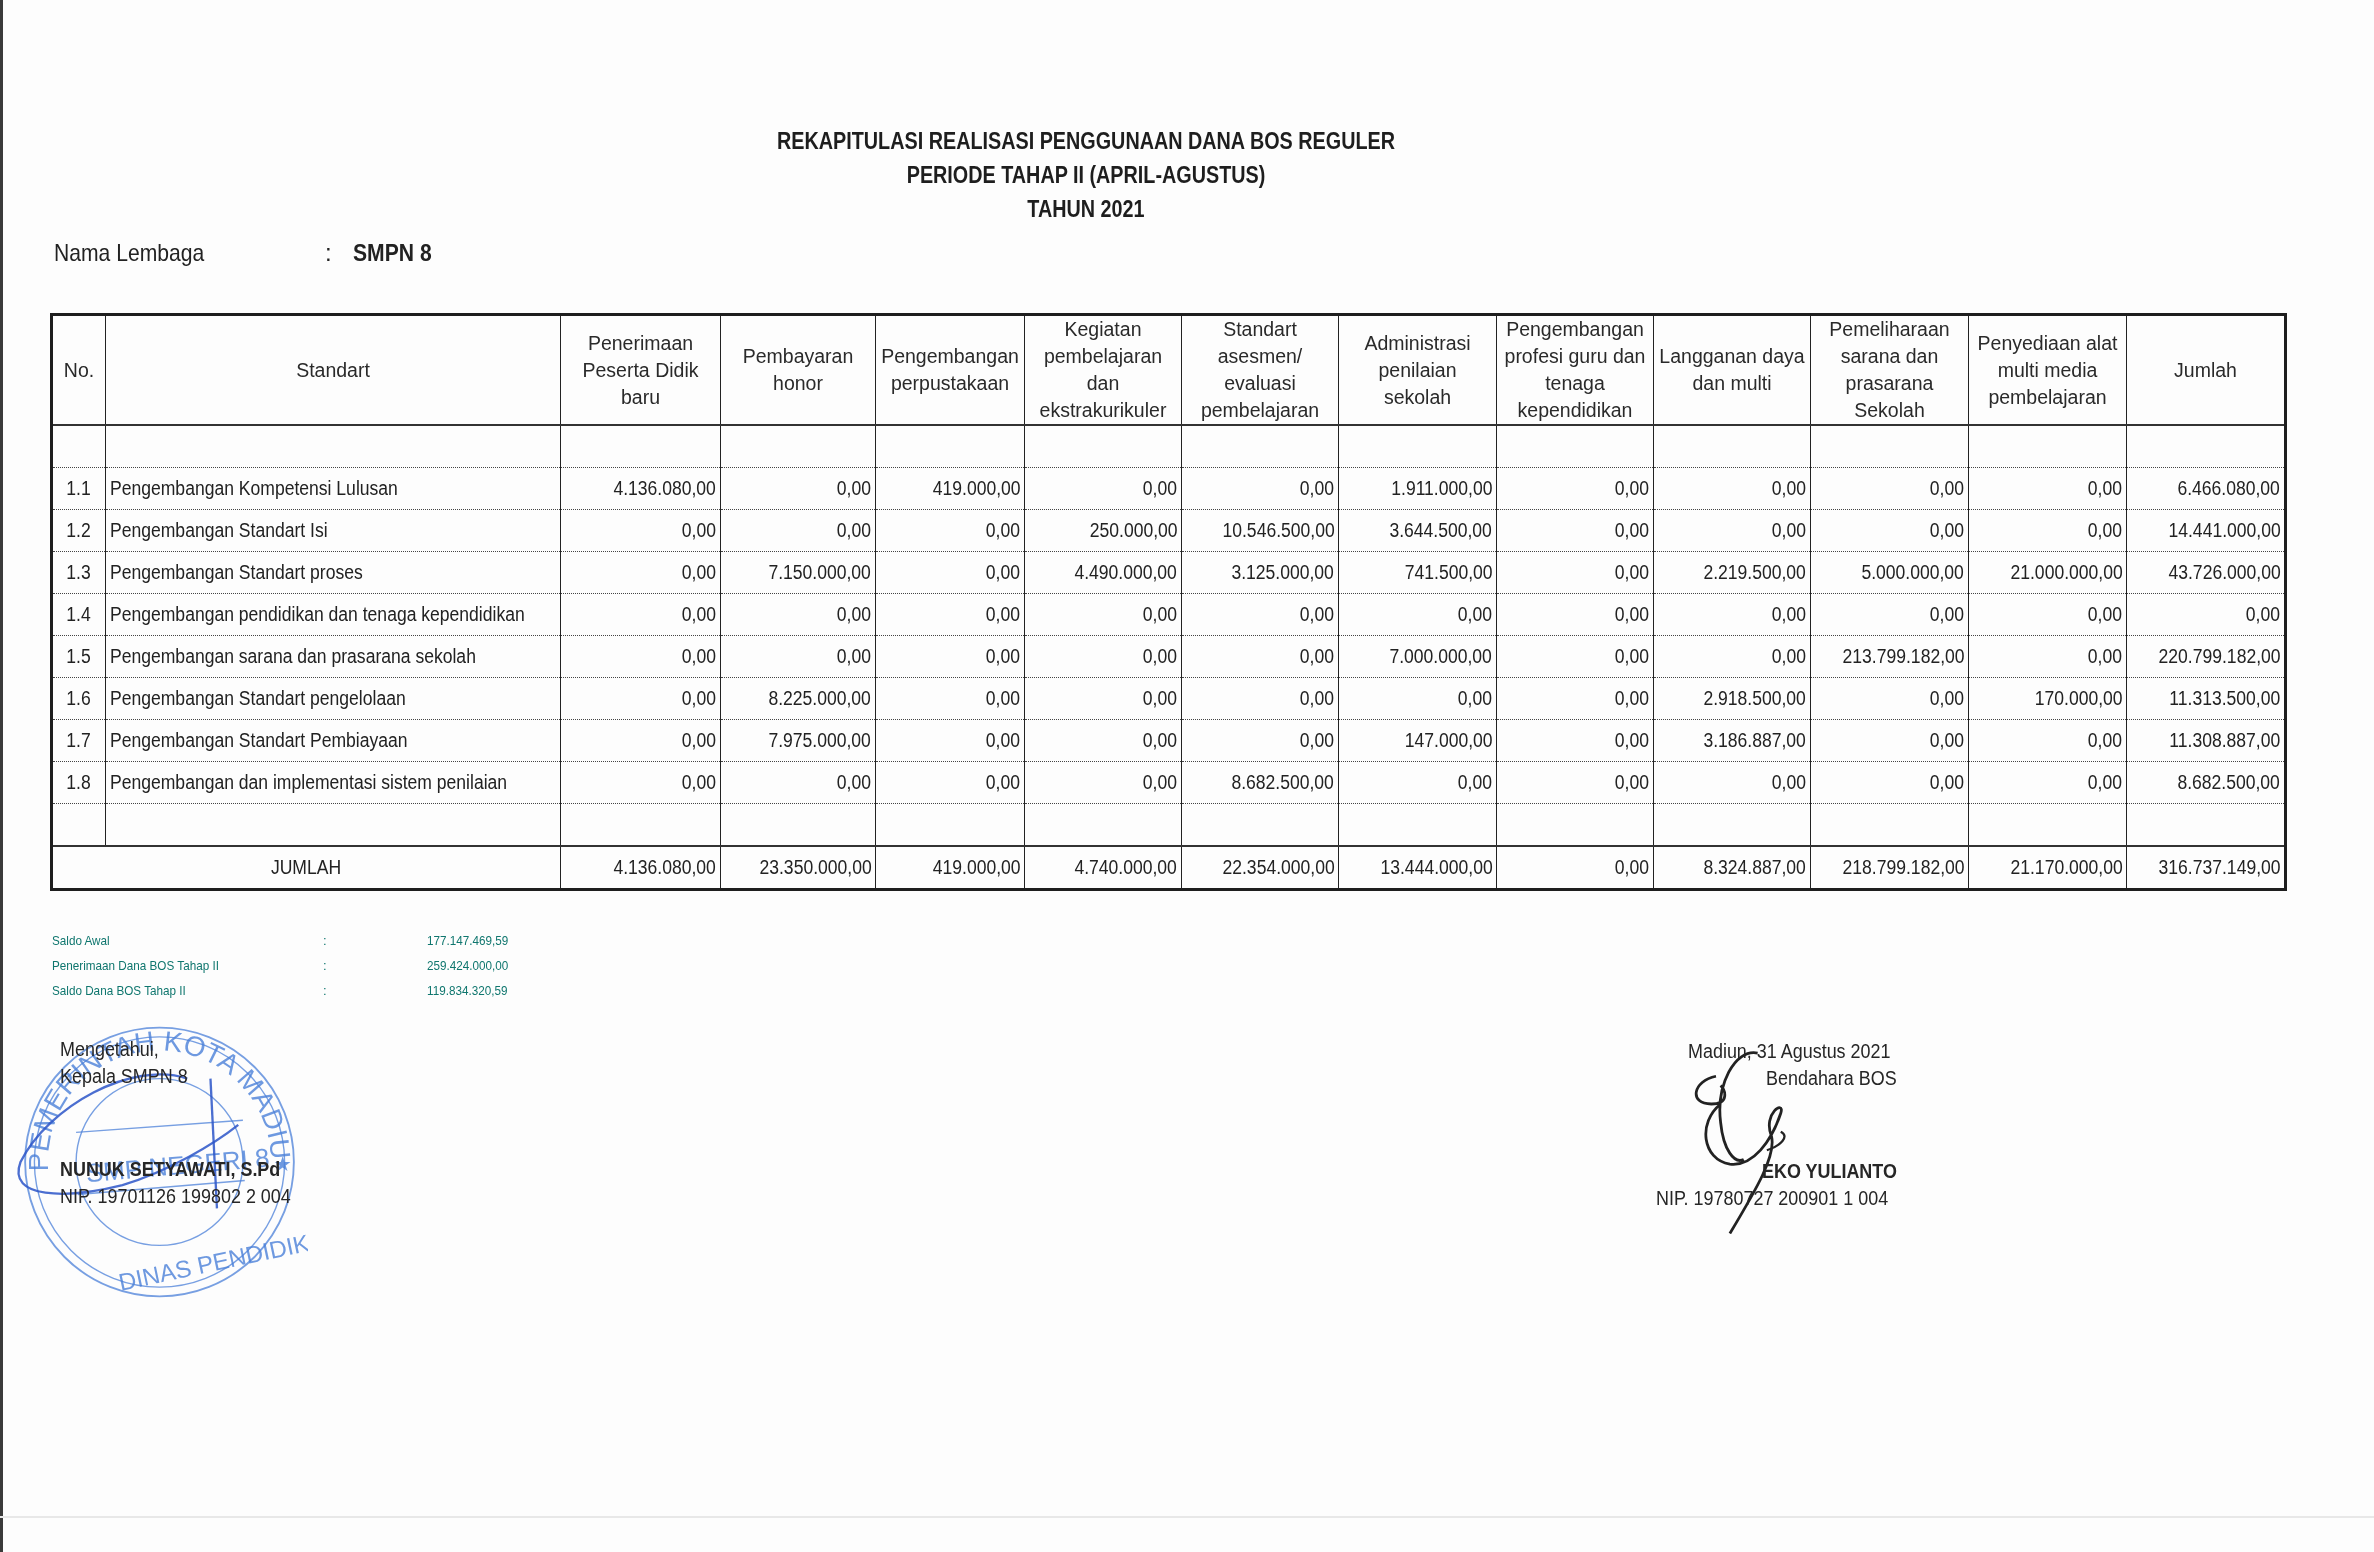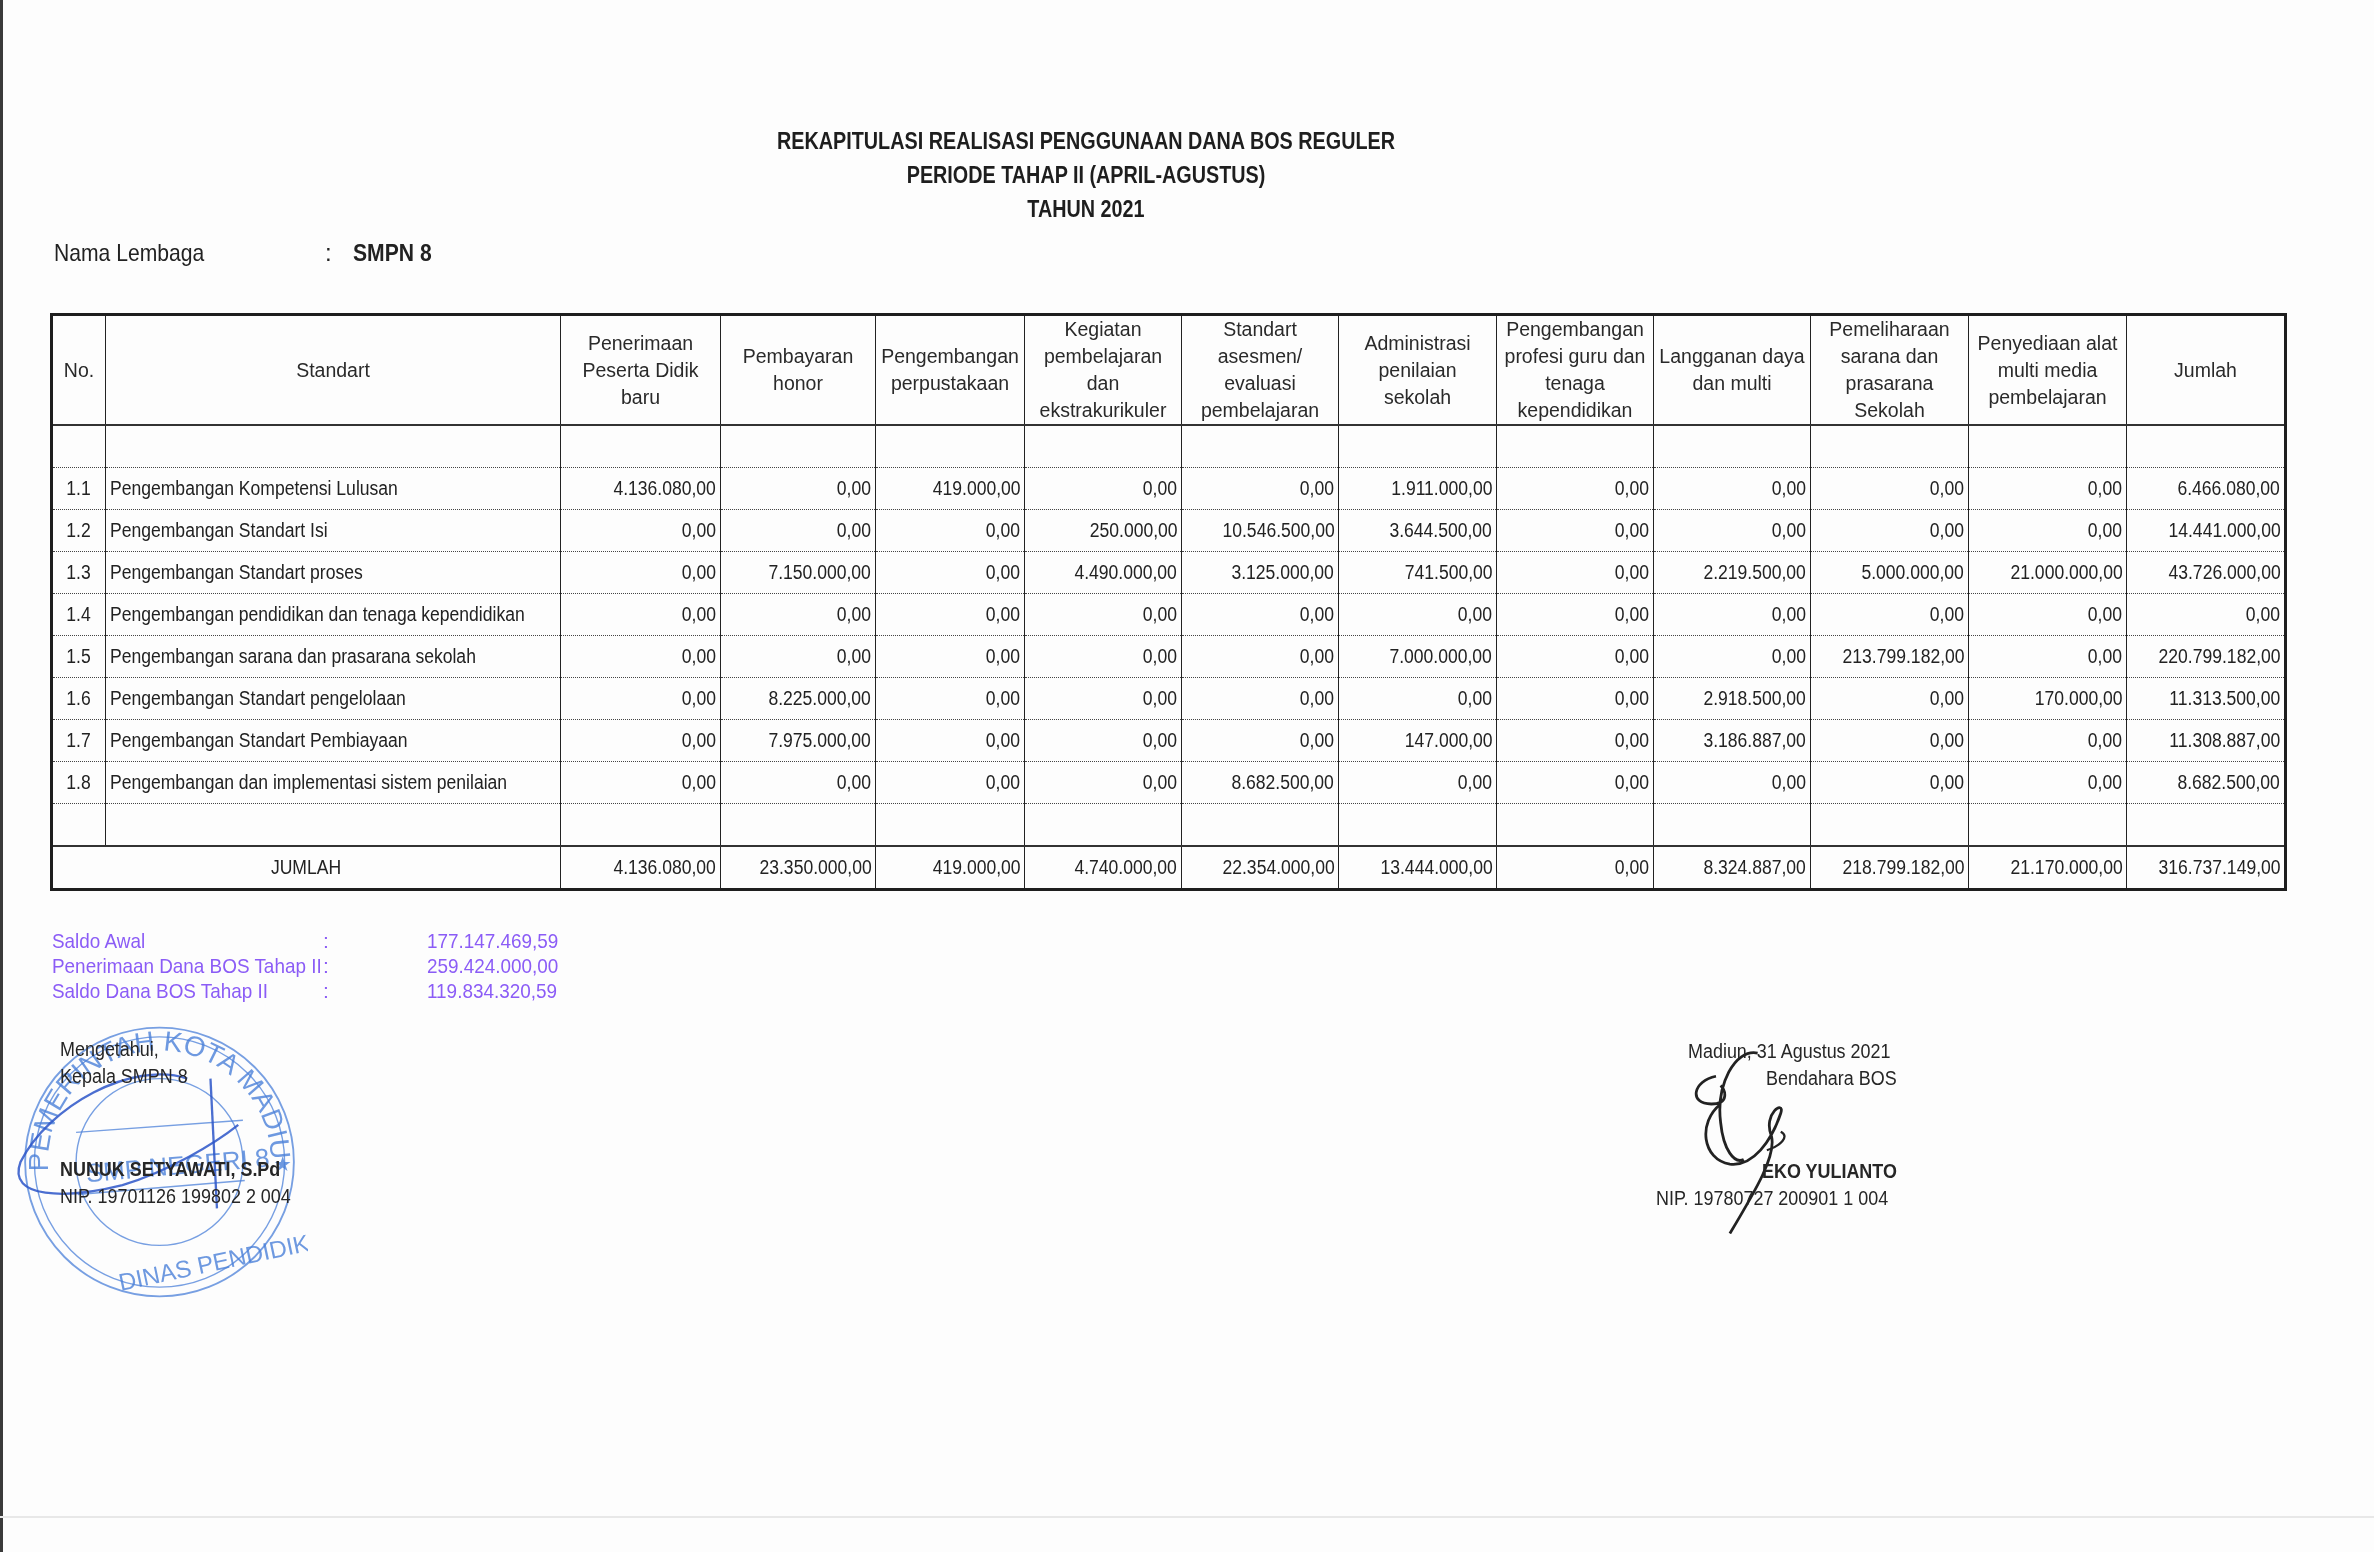--- a/index.html
+++ b/index.html
@@ -32,21 +32,21 @@
   table.rekap tr.spacer td { height: 41px; }
   table.rekap tr.total td { height: 41px; border-top: 2.8px solid #333; border-bottom: none; }
   td.num { text-align: right; padding-right: 2.8px; }
   td.no { text-align: center; }
   td.std { text-align: left; padding-left: 3.7px; }
   td.jumlah-label { text-align: center; }
   .cond { display: inline-block; transform: scaleX(0.9); transform-origin: right; }
   .cond-l { display: inline-block; transform: scaleX(0.9); transform-origin: left; }
   .cond-c { display: inline-block; transform: scaleX(0.9); transform-origin: center; }
 
-  .summary { position: absolute; left: 52px; top: 928px; font-size: 21px; line-height: 25px; color: #8b5cf6; }
+  .summary { position: absolute; left: 52px; top: 928px; font-size: 13px; line-height: 25px; color: #0f766e; }
   .summary .row { position: relative; height: 25px; width: 557px; }
   .summary .k { position: absolute; left: 0; transform: scaleX(0.9); transform-origin: left; white-space: nowrap; }
   .summary .c { position: absolute; left: 271px; }
   .summary .v { position: absolute; left: 375px; transform: scaleX(0.9); transform-origin: left; white-space: nowrap; }
 
   .sign { position: absolute; font-size: 19.5px; line-height: 27px; color: #262626; white-space: nowrap; }
   .sign .name { font-weight: bold; }
   .sign-left { left: 60px; top: 1036px; }
   .sign-right { left: 1656px; top: 1038px; text-align: right; }
   .sign .gap { height: 66px; }

